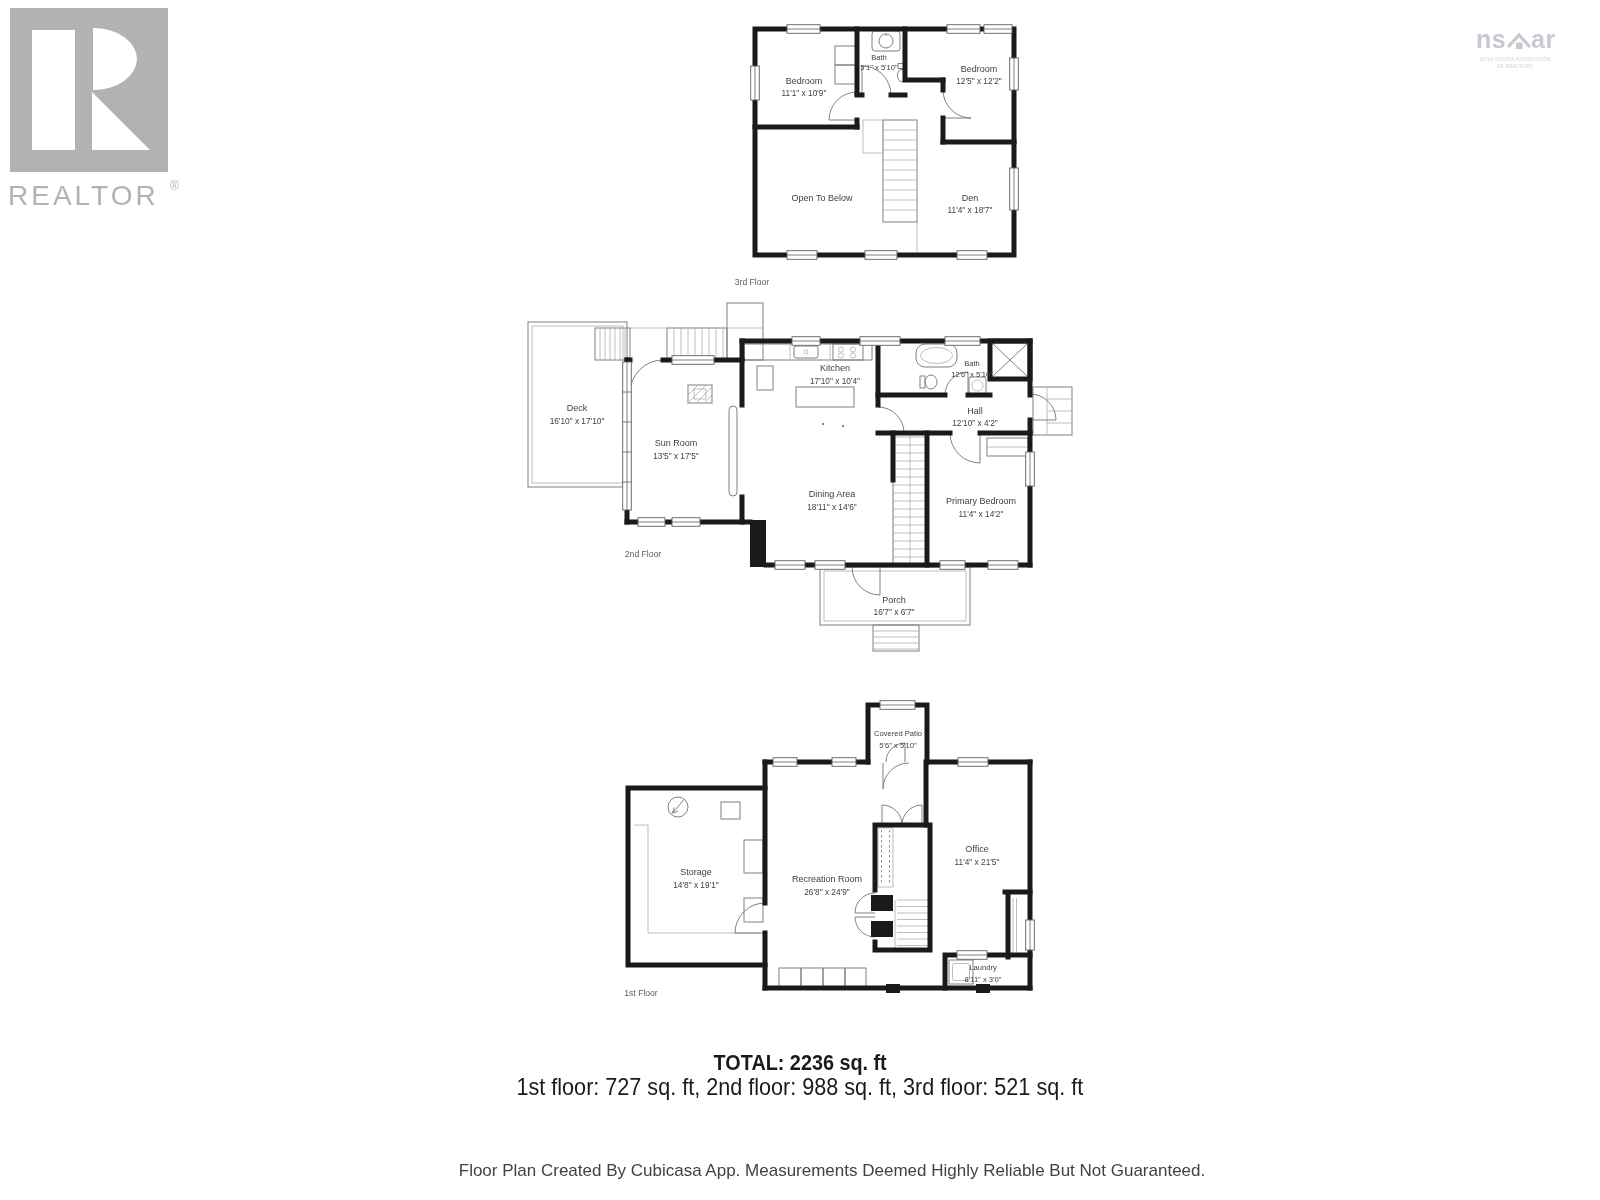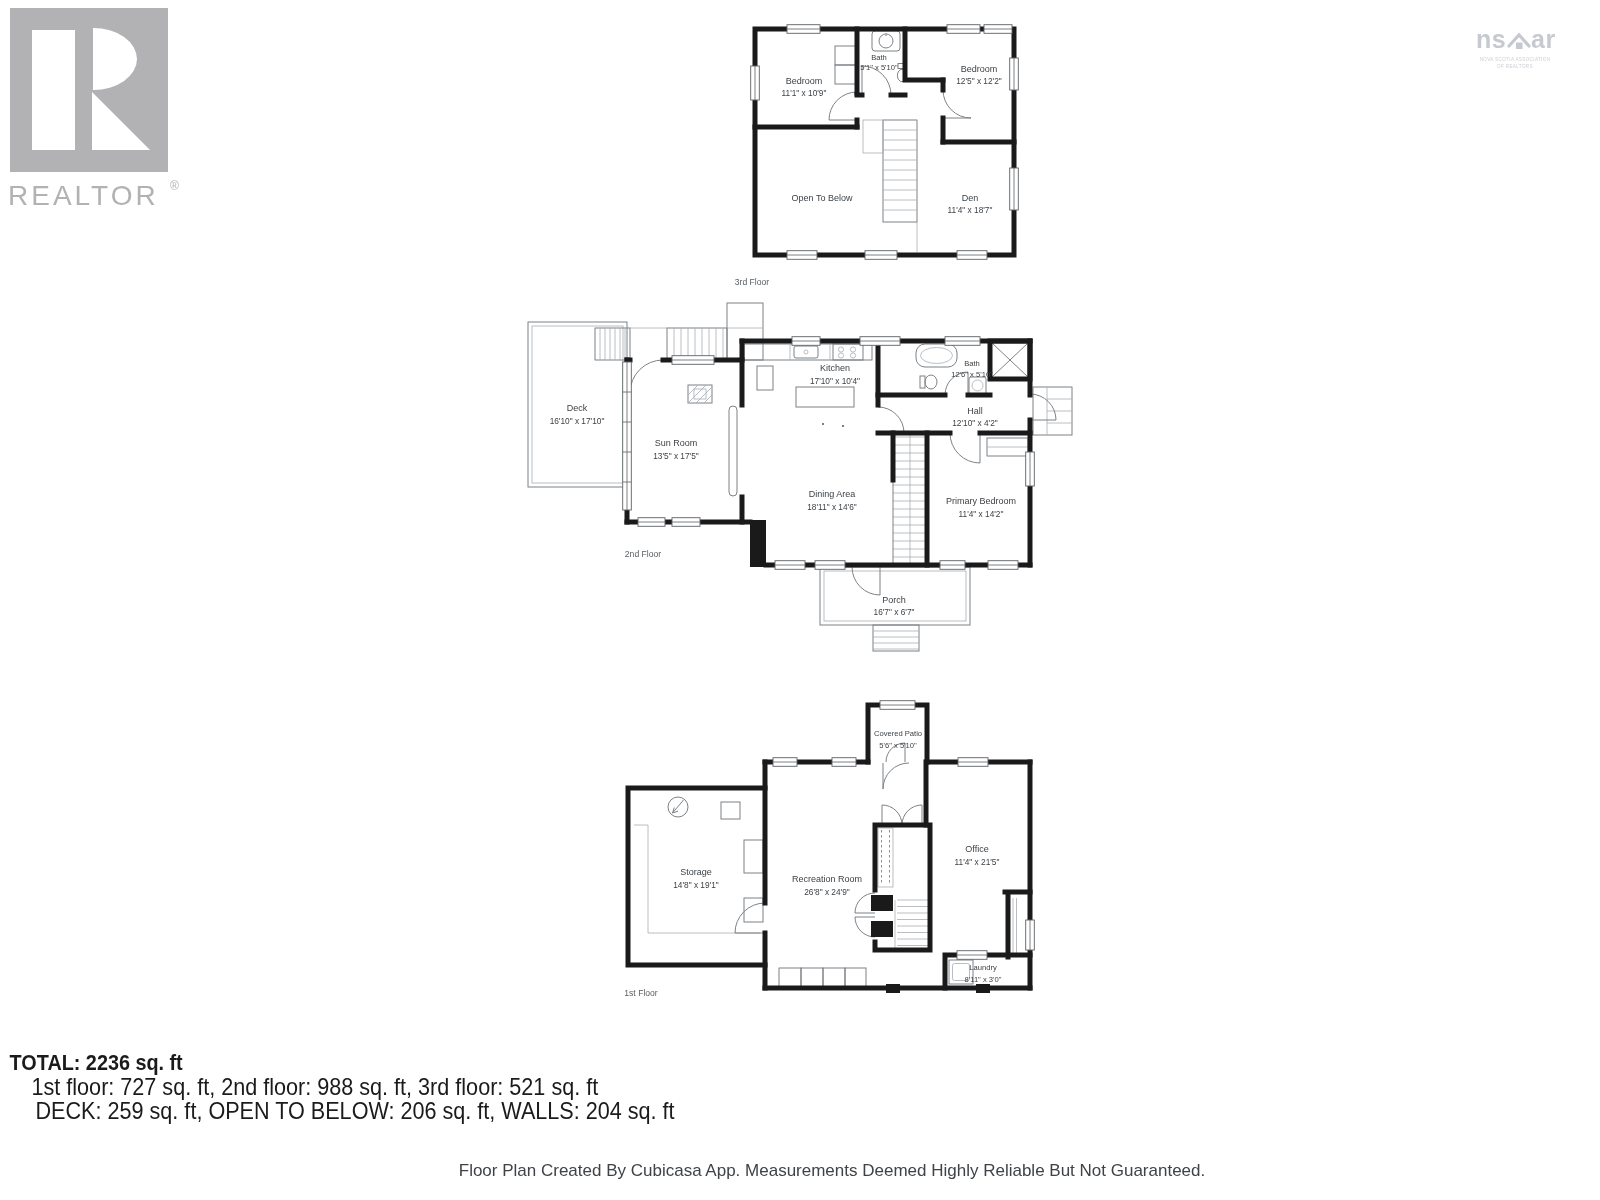--- a/index.html
+++ b/index.html
@@ -15,21 +15,21 @@
   .t2{stroke:#a8adb2;stroke-width:0.8;fill:none;}
   .dash{stroke:#8a8f94;stroke-width:1;fill:none;stroke-dasharray:2.5 2.5;}
   .wing{fill:#ffffff;stroke:#5c6166;stroke-width:0.9;}
   .winl{stroke:#5c6166;stroke-width:0.8;fill:none;}
   .rm{font-size:9px;fill:#3d4247;text-anchor:middle;}
   .rd{font-size:8.3px;fill:#3d4247;text-anchor:middle;}
   .rs{font-size:7.6px;fill:#3d4247;text-anchor:middle;}
   .fl{font-size:8.6px;fill:#595e63;text-anchor:middle;}
 
   
-  .summary{position:absolute;top:1050px;left:0;width:1600px;text-align:left;color:#1b1b1b;}
+  .summary{position:absolute;top:1050px;left:0;width:1600px;text-align:center;color:#1b1b1b;}
   .summary .total{font-size:22px;font-weight:bold;line-height:25px;}
   .summary .line{font-size:24px;line-height:24px;}
   .cond{display:inline-block;transform:scaleX(.9);transform-origin:center;white-space:nowrap;}
   .credit{position:absolute;top:1161px;left:0;width:1600px;text-align:center;
           font-size:17px;color:#3f4347;margin-left:32px;}
 
   
   .realtor-txt{font-size:28px;letter-spacing:3px;fill:#b2b2b4;}
   .realtor-r{font-size:12px;fill:#b2b2b4;}
   
@@ -355,16 +355,15 @@
   <text x="977" y="852" class="rm">Office</text>
   <text x="977" y="865" class="rd">11'4" x 21'5"</text>
   <text x="983" y="970" class="rs">Laundry</text>
   <text x="983" y="982" class="rs">8'11" x 3'0"</text>
   <text x="641" y="996" class="fl">1st Floor</text>
 </svg>
 
 <div class="summary">
   <div class="total"><span class="cond">TOTAL: 2236 sq. ft</span></div>
   <div class="line"><span class="cond">1st floor: 727 sq. ft, 2nd floor: 988 sq. ft, 3rd floor: 521 sq. ft</span></div>
-  <div class="line"><span class="cond">DECK: 259 sq. ft, OPEN TO BELOW: 206 sq. ft, WALLS: 204 sq. ft</span></div>
 </div>
 
 <div class="credit">Floor Plan Created By Cubicasa App. Measurements Deemed Highly Reliable But Not Guaranteed.</div>
 
 </body></html>

